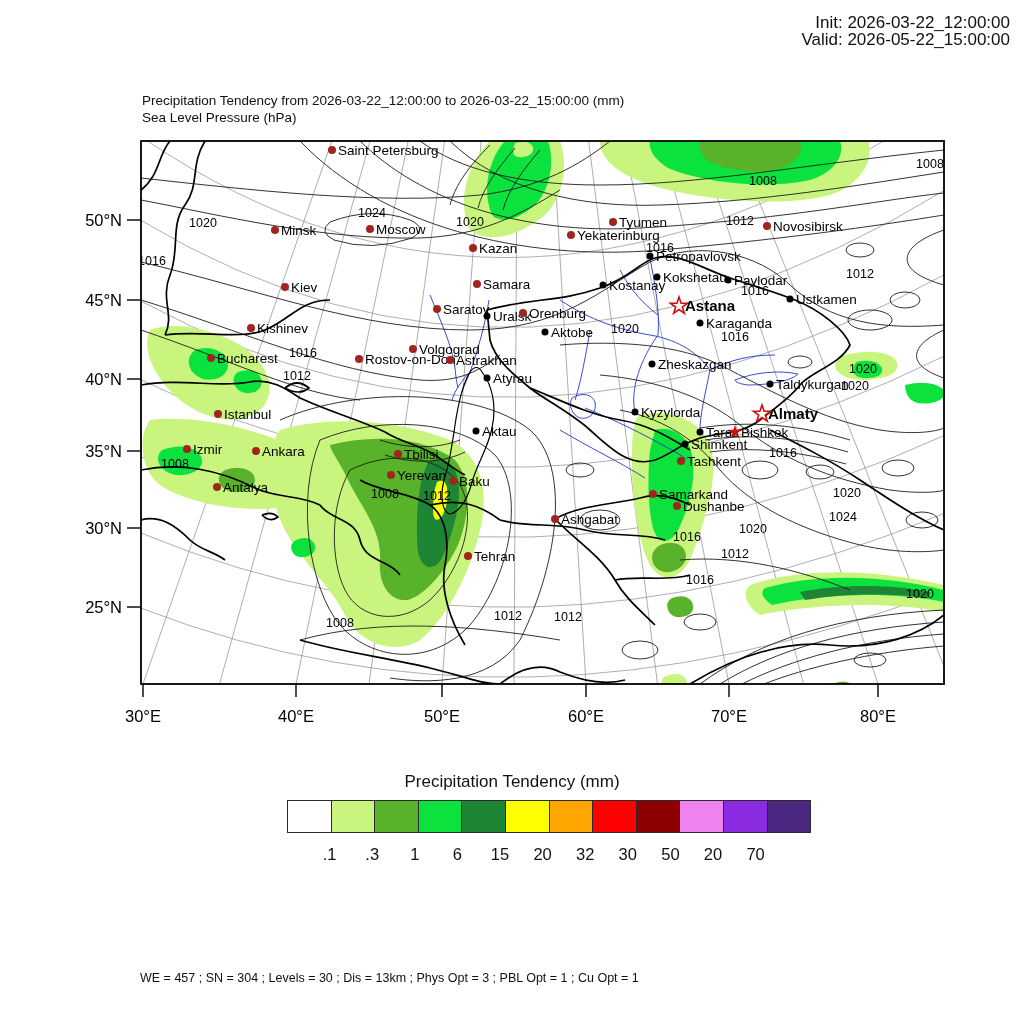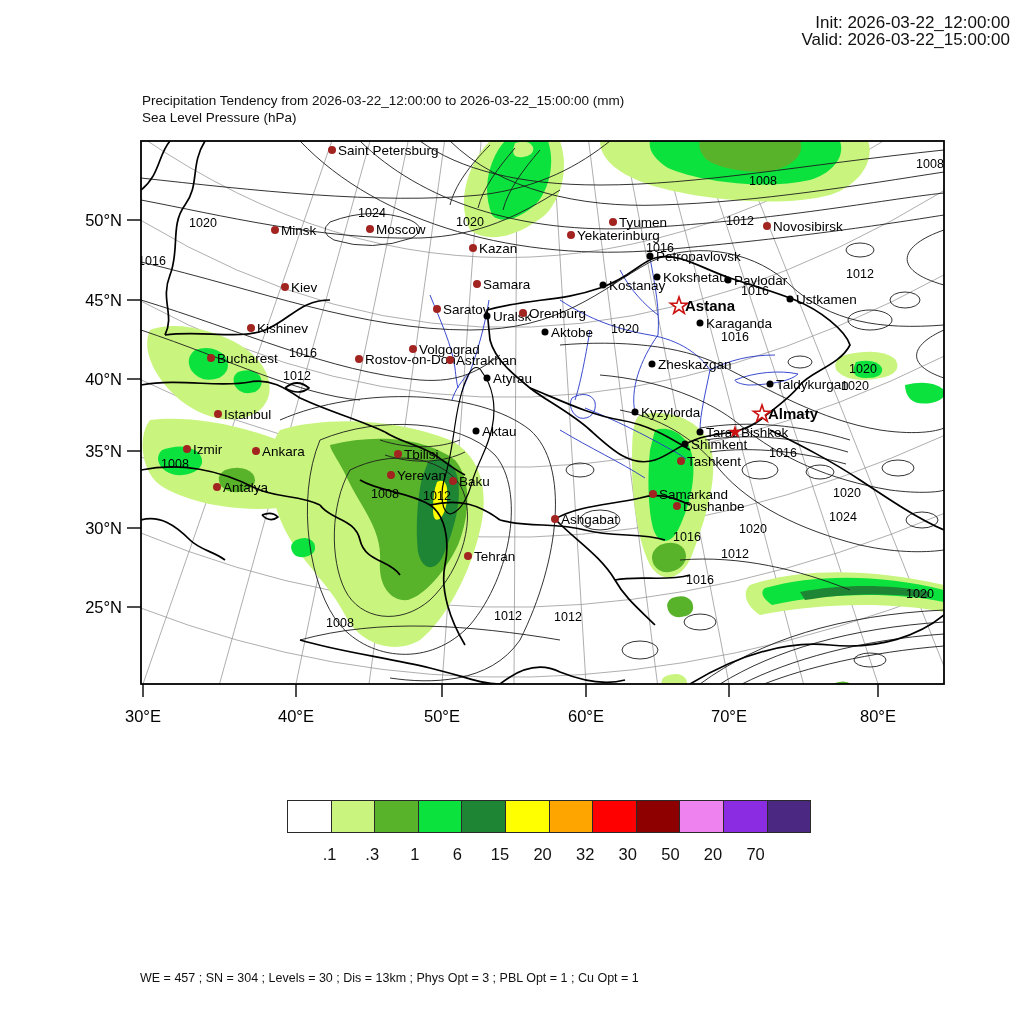--- a/index.html
+++ b/index.html
@@ -24,21 +24,21 @@
   .legend-label{position:absolute;top:845px;width:44px;text-align:center;font-size:16.5px;}
   .footer{position:absolute;left:140px;top:970px;font-size:12.5px;line-height:16px;}
 </style>
 </head>
 <body>
 
 <div class="page">
 
   <div class="hdr-init">
     <div>Init: 2026-03-22_12:00:00</div>
-    <div>Valid: 2026-03-22_15:00:00</div>
+    <div>Valid: 2026-05-22_15:00:00</div>
   </div>
   <div class="subtitle">
     <div>Precipitation Tendency from 2026-03-22_12:00:00 to 2026-03-22_15:00:00   (mm)</div>
     <div>Sea Level Pressure   (hPa)</div>
   </div>
 
   <svg id="map" width="1024" height="1024">
     <defs>
       <clipPath id="mapclip">
           <rect x="141" y="141" width="803" height="543"></rect>
@@ -343,20 +343,21 @@
         <text x="691" y="449" class="city-label">Shimkent</text>
         <circle cx="681" cy="461" r="4" fill="#a22421"></circle>
         <text x="687" y="466" class="city-label">Tashkent</text>
         <circle cx="653" cy="494" r="4" fill="#a22421"></circle>
         <text x="659" y="499" class="city-label">Samarkand</text>
         <circle cx="677" cy="506" r="4" fill="#a22421"></circle>
         <text x="683" y="511" class="city-label">Dushanbe</text>
       </g>
   </svg>
 
+  <div class="legend-title">Precipitation Tendency  (mm)</div>
   <div class="legend" id="legend-boxes">
       <div class="box" style="background: rgb(255, 255, 255);"></div>
       <div class="box" style="background: rgb(201, 245, 126);"></div>
       <div class="box" style="background: rgb(88, 179, 42);"></div>
       <div class="box" style="background: rgb(12, 226, 62);"></div>
       <div class="box" style="background: rgb(30, 133, 53);"></div>
       <div class="box" style="background: rgb(255, 255, 0);"></div>
       <div class="box" style="background: rgb(255, 165, 0);"></div>
       <div class="box" style="background: rgb(254, 0, 0);"></div>
       <div class="box" style="background: rgb(142, 0, 0);"></div>

